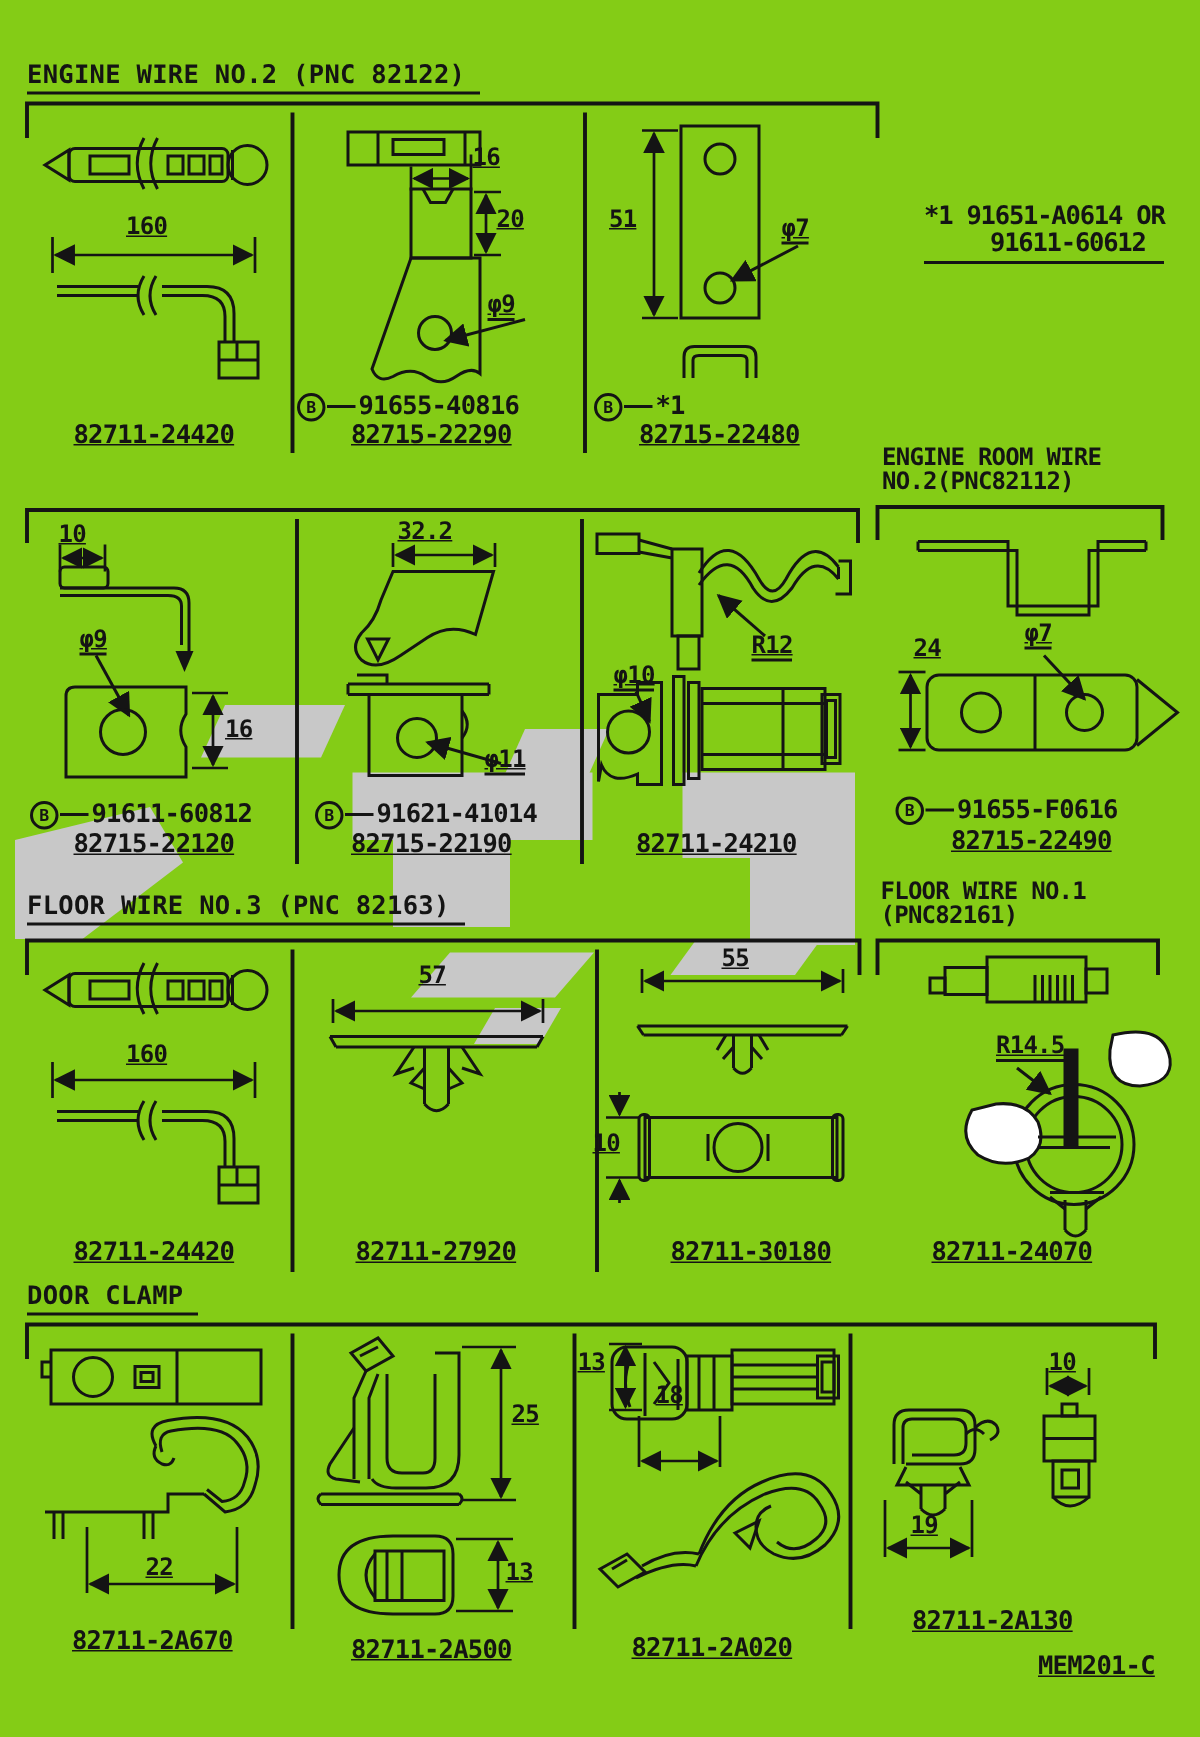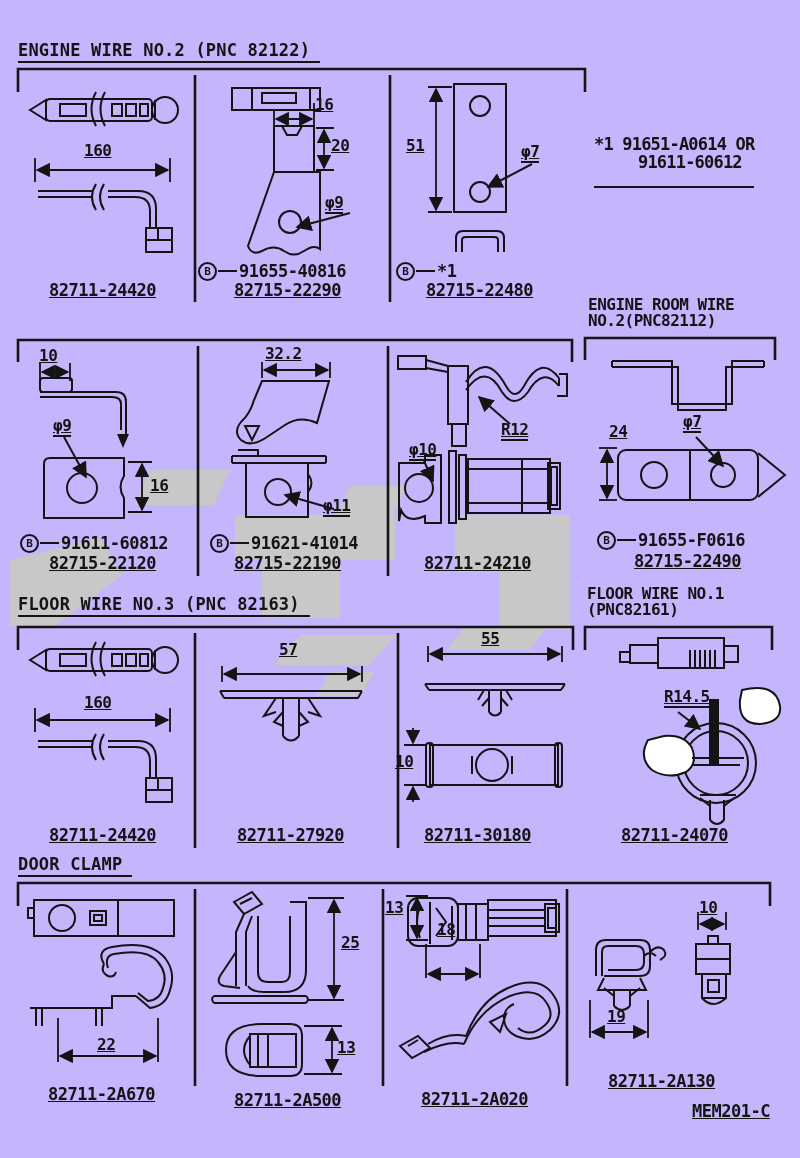--- a/index.html
+++ b/index.html
@@ -1,35 +1,35 @@
 <!DOCTYPE html>
 <html><head>
 <meta charset="utf-8">
 <style>
   html,body{margin:0;padding:0;background:#ffffff;}
-  .page{position:relative;width:800px;height:1158px;background:#c4b5fd;overflow:hidden;
+  .page{position:relative;width:800px;height:1158px;background:#84cc16;overflow:hidden;
         font-family:"DejaVu Sans Mono",monospace;}
   svg.art{position:absolute;left:0;top:0;pointer-events:none;}
   .t{position:absolute;font:bold 16px "DejaVu Sans Mono",monospace;color:#141414;
      letter-spacing:-0.5px;white-space:pre;line-height:17px;z-index:2;text-decoration:underline;}
   .part{font-size:17px;}
   .u{border-bottom:2px solid #141414;padding-bottom:1px;}
   .title{position:absolute;font:bold 17px "DejaVu Sans Mono",monospace;color:#141414;
      letter-spacing:0.2px;line-height:20px;border-bottom:2.5px solid #141414;
      padding:0 10px 1px 0;white-space:pre;z-index:2;}
   .title2{position:absolute;font:bold 16px "DejaVu Sans Mono",monospace;color:#141414;
      letter-spacing:-0.5px;line-height:16px;white-space:pre;z-index:2;}
   .callout{position:absolute;display:flex;align-items:center;z-index:2;}
   .bsym{width:15px;height:15px;border:2.2px solid #141414;border-radius:50%;
      font:bold 11px "DejaVu Sans Mono",monospace;color:#141414;display:flex;
      align-items:center;justify-content:center;flex:none;}
   .dash{width:19px;border-top:2.2px solid #141414;margin:0 2px 0 1px;flex:none;}
   .ctext{font:bold 17px "DejaVu Sans Mono",monospace;color:#141414;letter-spacing:-0.5px;white-space:pre;}
-  .note{position:absolute;left:594px;top:135px;border-bottom:2.5px solid #141414;
-     padding-bottom:15px;z-index:2;}
+  .note{position:absolute;left:616px;top:135px;border-bottom:2.5px solid #141414;
+     padding-bottom:3px;z-index:2;}
   .note .nl{font:bold 17px "DejaVu Sans Mono",monospace;color:#141414;letter-spacing:-0.8px;
      white-space:pre;line-height:18px;}
   .note .nl2{margin-left:44px;}
 </style>
 </head>
 <body>
 
 <div class="page">
 
 <svg class="art" width="800" height="1158" viewBox="0 0 800 1158">
@@ -365,21 +365,21 @@
 <span class="t part" style="left:234px;top:282px">82715-22290</span>
 <span class="t part" style="left:426px;top:282px">82715-22480</span>
 
 <span class="t part" style="left:49px;top:555px">82715-22120</span>
 <span class="t part" style="left:234px;top:555px">82715-22190</span>
 <span class="t part" style="left:424px;top:555px">82711-24210</span>
 <span class="t part" style="left:634px;top:553px">82715-22490</span>
 
 <span class="t part" style="left:49px;top:827px">82711-24420</span>
 <span class="t part" style="left:237px;top:827px">82711-27920</span>
-<span class="t part" style="left:424px;top:827px">82711-30180</span>
+<span class="t part" style="left:447px;top:827px">82711-30180</span>
 <span class="t part" style="left:621px;top:827px">82711-24070</span>
 
 <span class="t part" style="left:48px;top:1086px">82711-2A670</span>
 <span class="t part" style="left:234px;top:1092px">82711-2A500</span>
 <span class="t part" style="left:421px;top:1091px">82711-2A020</span>
 <span class="t part" style="left:608px;top:1073px">82711-2A130</span>
 
 <span class="t part" style="left:692px;top:1103px">MEM201-C</span>
 
 </div>

